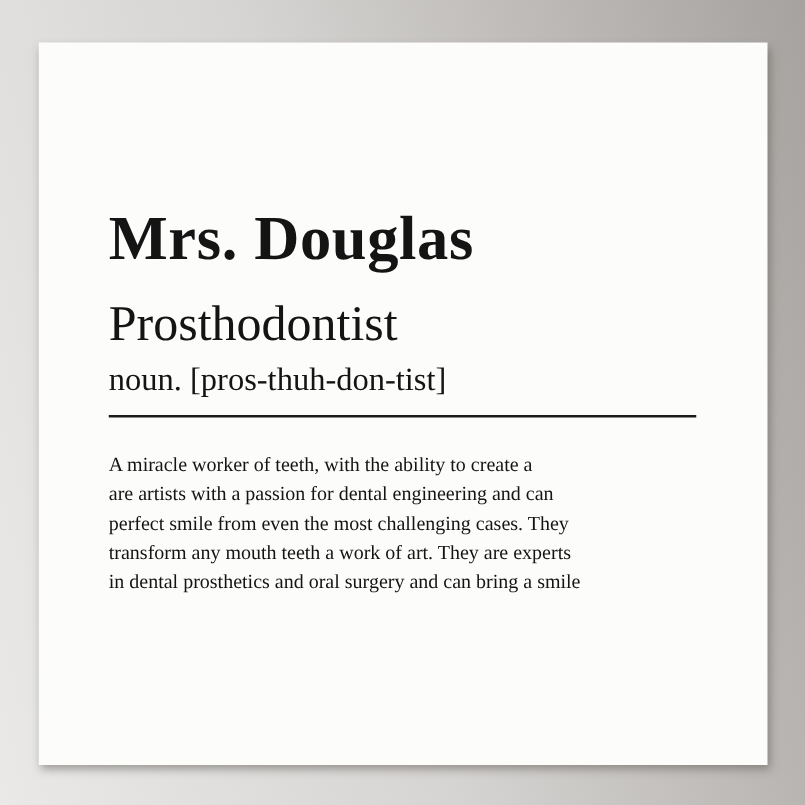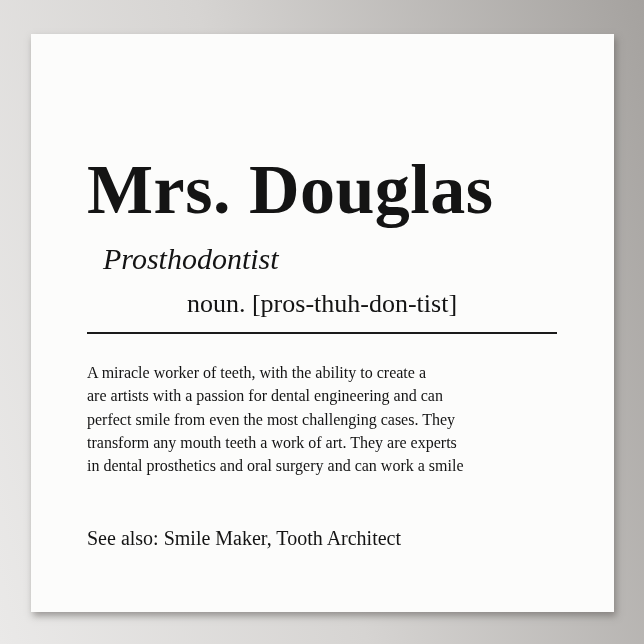--- a/index.html
+++ b/index.html
@@ -22,44 +22,43 @@
     height: 578px;
     background: #fcfcfb;
     box-shadow: 2px 4px 7px rgba(92, 89, 86, 0.55);
     color: #141414;
   }
   .poster-title {
     position: absolute;
     left: 56px;
     top: 121px;
     width: 470px;
-    font-size: 70px;
+    font-size: 50px;
     line-height: 70px;
     font-weight: bold;
     white-space: nowrap;
     letter-spacing: 0.5px;
   }
   .poster-subtitle {
     position: absolute;
-    left: 72px;
+    left: 56px;
     top: 210px;
     width: 470px;
-    font-size: 30px;
+    font-size: 40px;
     line-height: 30px;
     white-space: nowrap;
-    font-style: italic;
   }
   .poster-pronunciation {
     position: absolute;
     left: 56px;
     top: 257px;
     width: 470px;
     font-size: 26px;
     line-height: 26px;
-    text-align: center;
+    text-align: left;
     white-space: nowrap;
   }
   .poster-rule {
     position: absolute;
     left: 56px;
     top: 298px;
     width: 470px;
     height: 2px;
     background: #1a1a1a;
   }
@@ -96,19 +95,18 @@
 
     <div class="poster-pronunciation">noun. [pros-thuh-don-tist]</div>
 
     <div class="poster-rule"></div>
 
     <div class="poster-definition">
       <div class="def-line">A miracle worker of teeth, with the ability to create a</div>
       <div class="def-line">are artists with a passion for dental engineering and can</div>
       <div class="def-line">perfect smile from even the most challenging cases. They</div>
       <div class="def-line">transform any mouth teeth a work of art. They are experts</div>
-      <div class="def-line">in dental prosthetics and oral surgery and can work a smile</div>
+      <div class="def-line">in dental prosthetics and oral surgery and can bring a smile</div>
     </div>
 
-    <div class="poster-see-also">See also: Smile Maker, Tooth Architect</div>
 
   </div>
 </div>
 
 </body></html>

